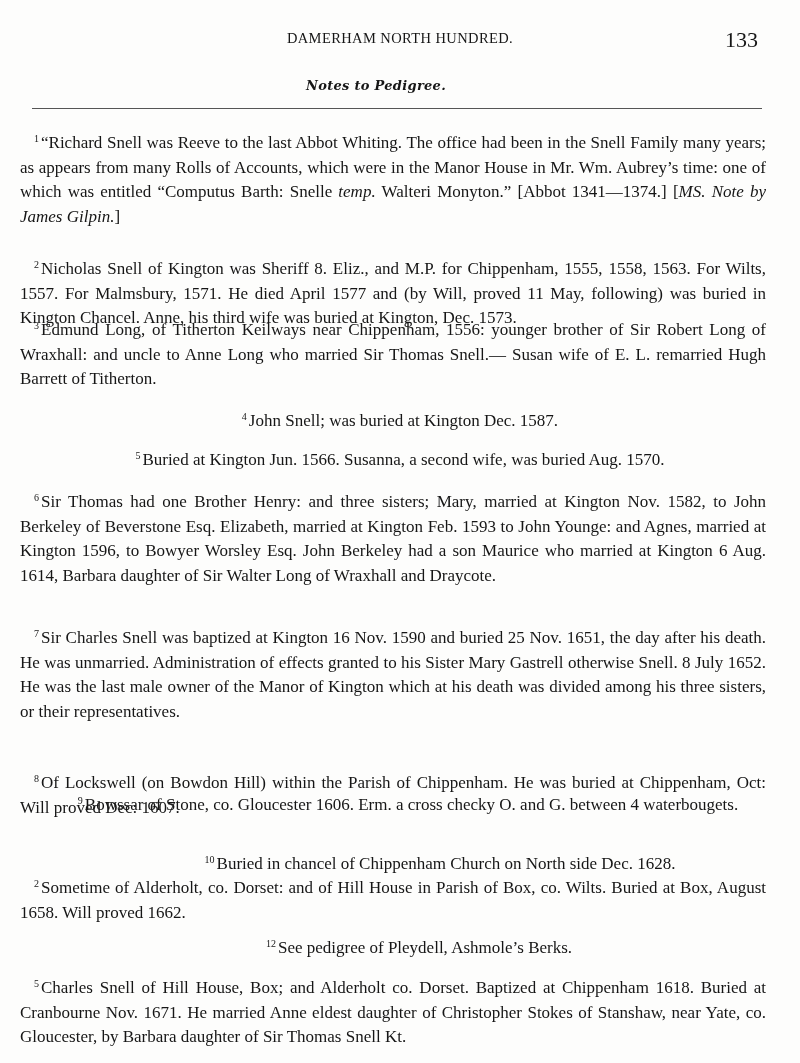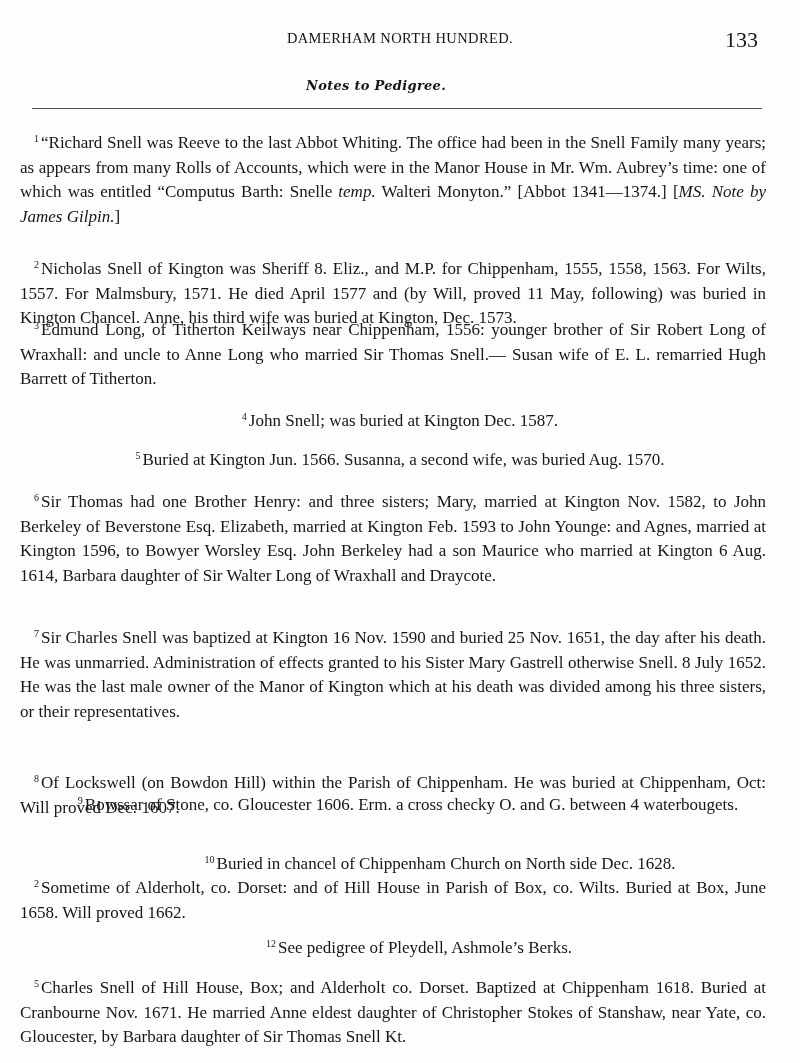--- a/index.html
+++ b/index.html
@@ -77,21 +77,21 @@
 
   <div class="note center" style="top:789px;padding-left:8px;">
     <sup class="num">9</sup><span>Bowssar of Stone, co. Gloucester 1606. Erm. a cross checky O. and G. between 4 waterbougets.</span>
   </div>
 
   <div class="note center" style="top:848px;padding-left:40px;">
     <sup class="num">10</sup><span>Buried in chancel of Chippenham Church on North side Dec. 1628.</span>
   </div>
 
   <div class="note indent" style="top:872px;">
-    <span class="first"><sup class="num">2</sup></span><span>Sometime of Alderholt, co. Dorset: and of Hill House in Parish of Box, co. Wilts. Buried at Box, June 1658. Will proved 1662.</span>
+    <span class="first"><sup class="num">2</sup></span><span>Sometime of Alderholt, co. Dorset: and of Hill House in Parish of Box, co. Wilts. Buried at Box, August 1658. Will proved 1662.</span>
   </div>
 
   <div class="note center" style="top:932px;margin-left:19px;">
     <sup class="num">12</sup><span>See pedigree of Pleydell, Ashmole’s Berks.</span>
   </div>
 
   <div class="note indent" style="top:972px;">
     <span class="first"><sup class="num">5</sup></span><span>Charles Snell of Hill House, Box; and Alderholt co. Dorset. Baptized at Chippenham 1618. Buried at Cranbourne Nov. 1671. He married Anne eldest daughter of Christopher Stokes of Stanshaw, near Yate, co. Gloucester, by Barbara daughter of Sir Thomas Snell Kt.</span>
   </div>
 

